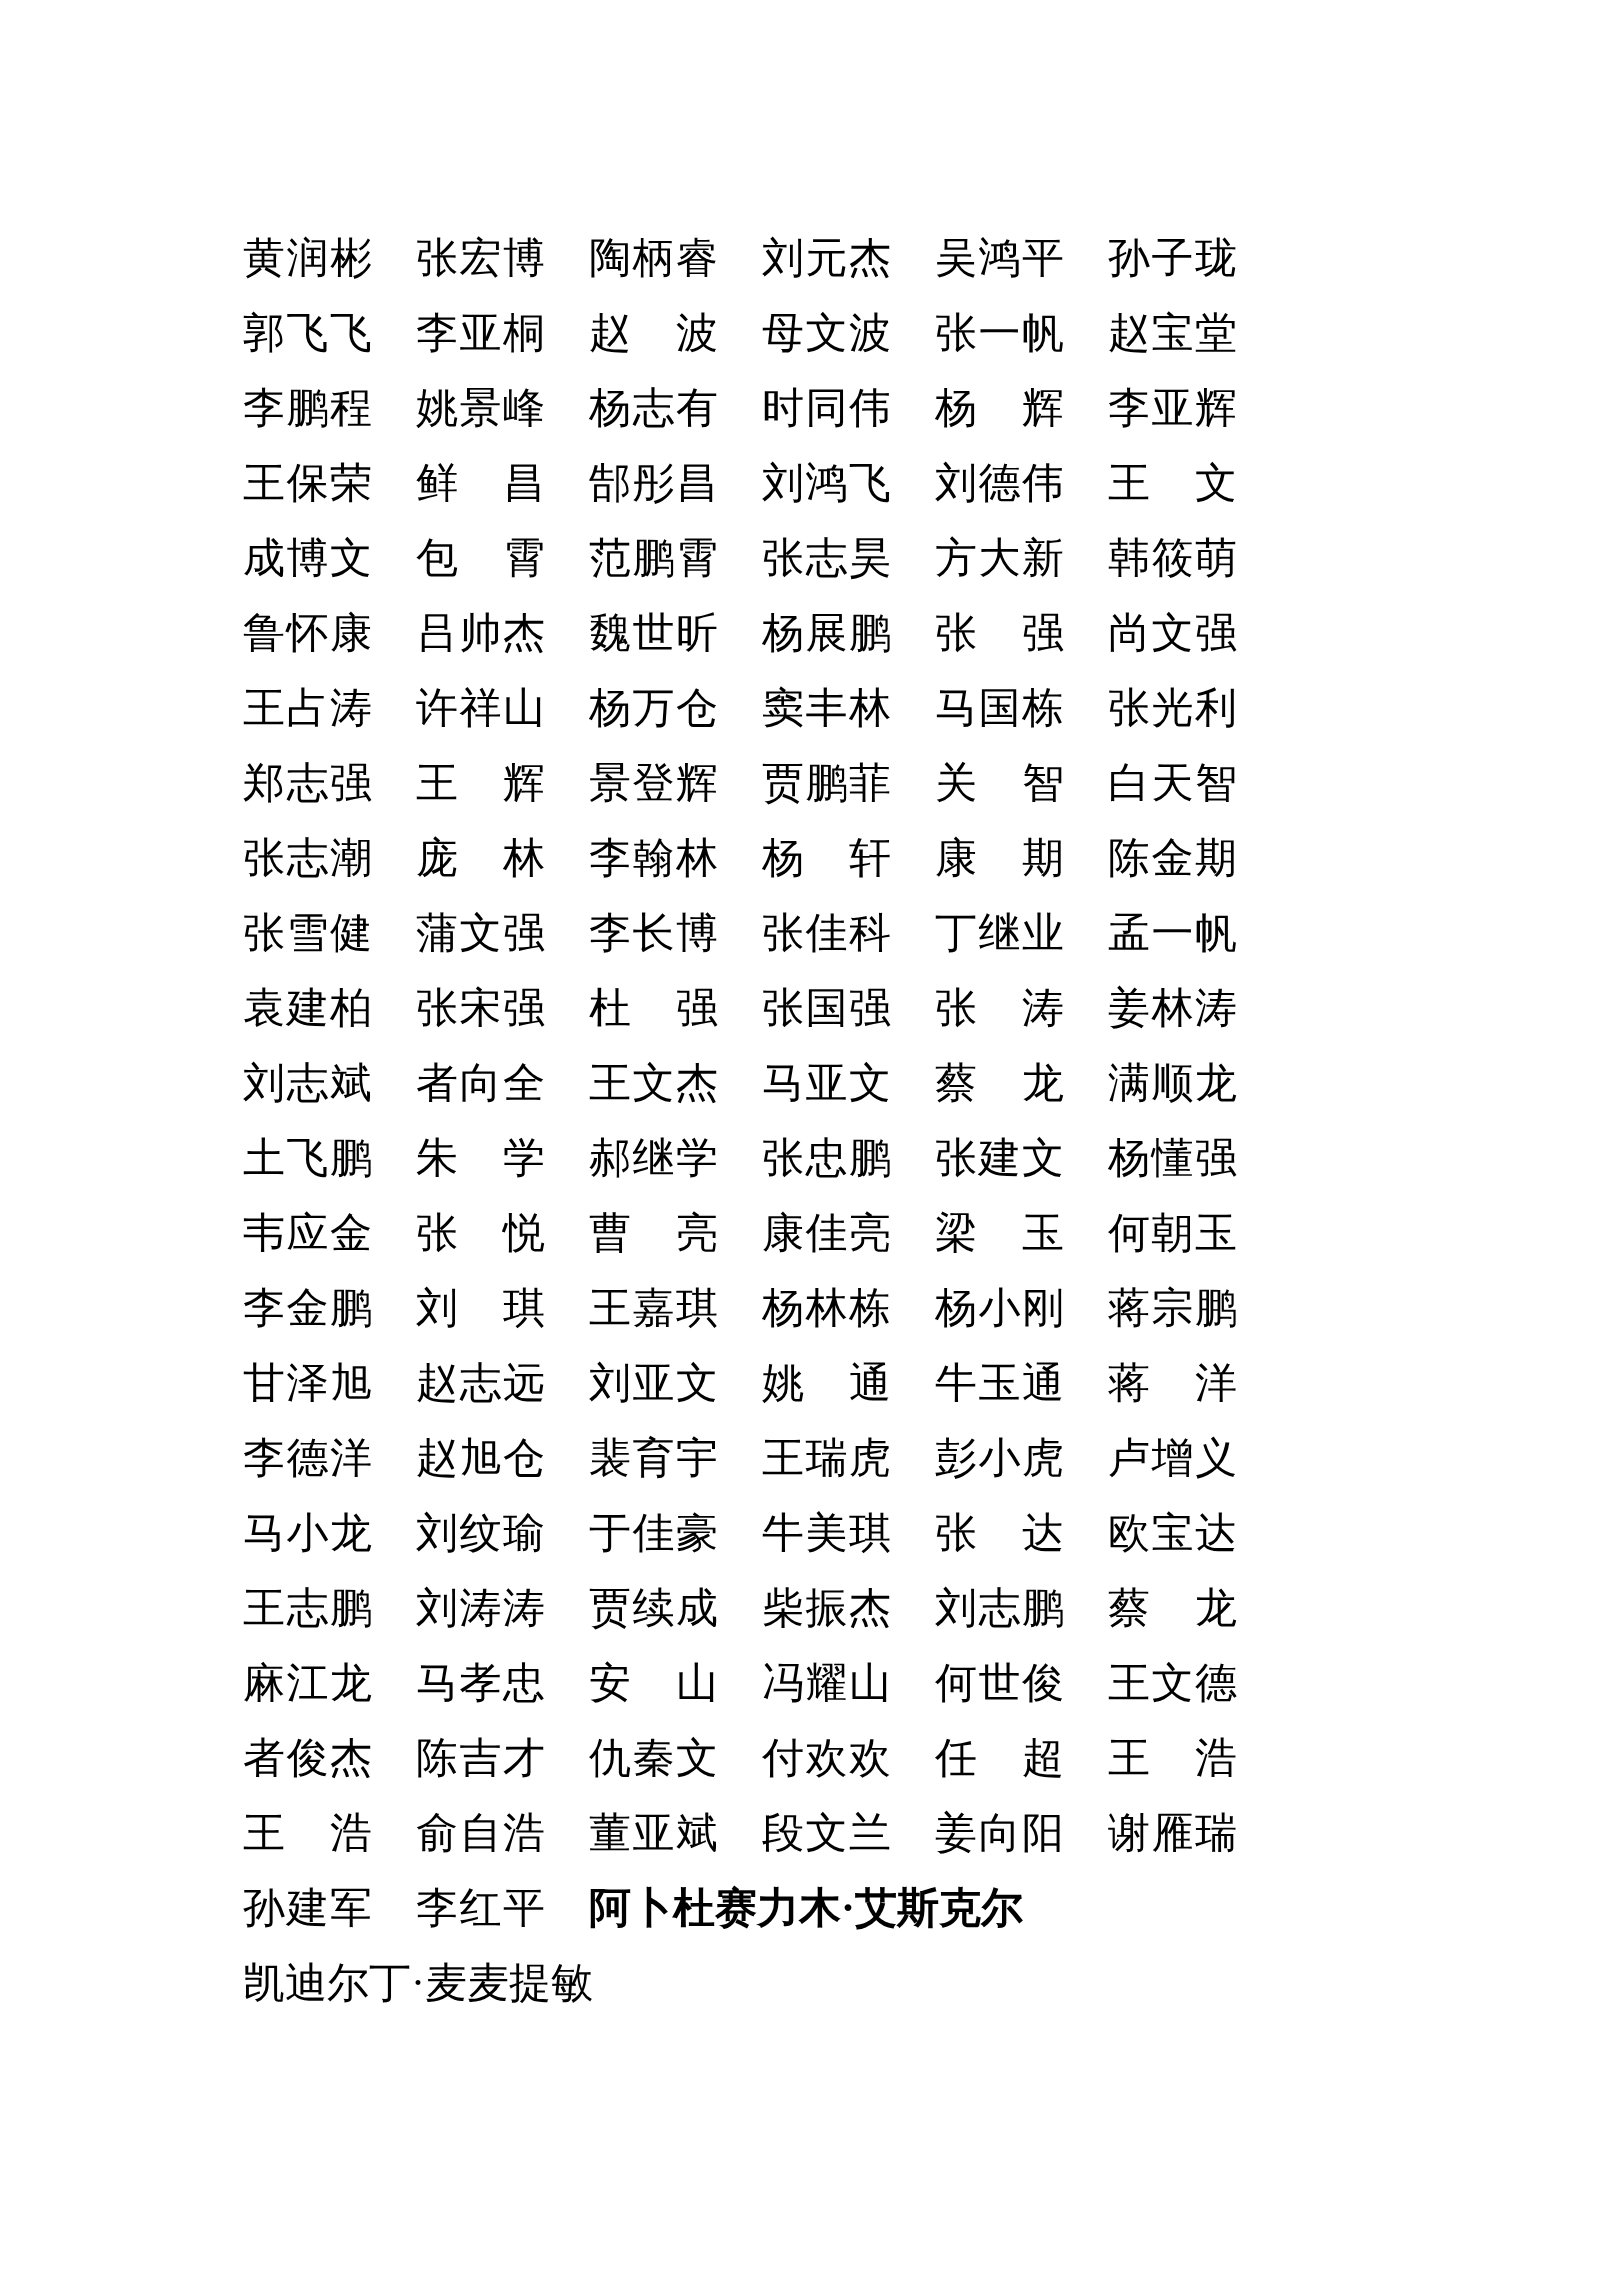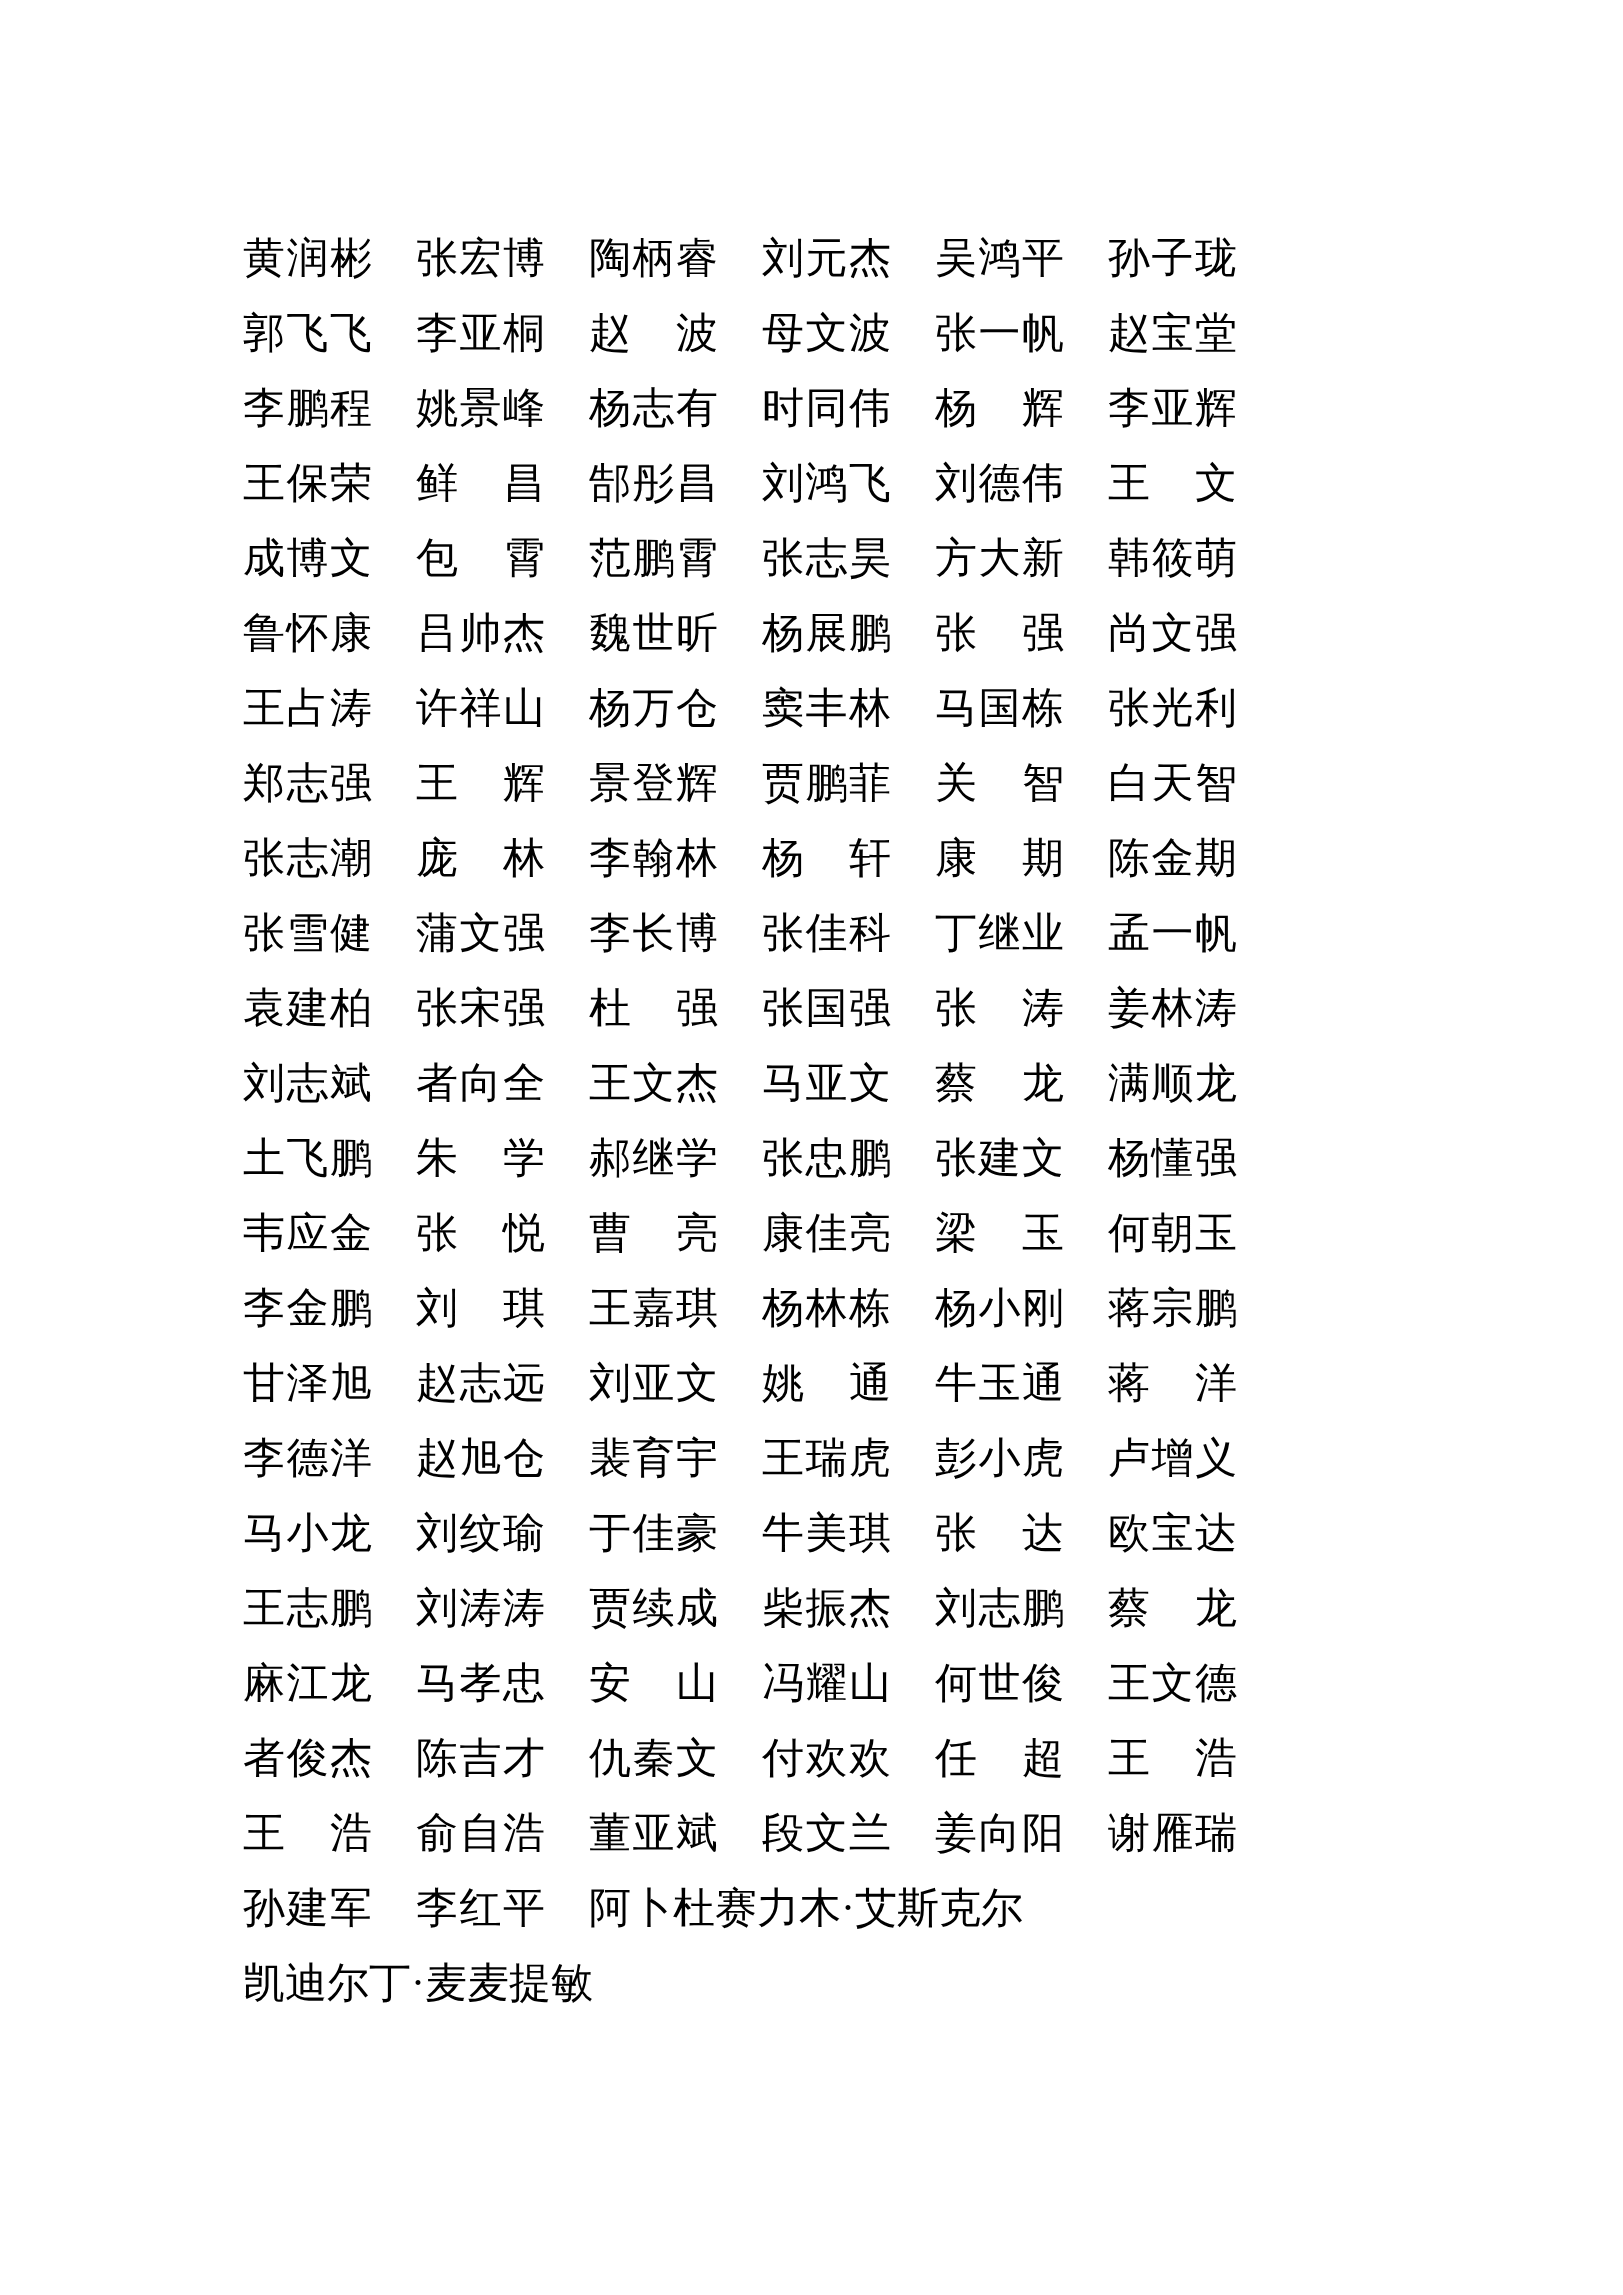--- a/index.html
+++ b/index.html
@@ -731,20 +731,20 @@
         <div class="name-cell">
           <span>孙</span>
           <span>建</span>
           <span>军</span>
         </div>
         <div class="name-cell">
           <span>李</span>
           <span>红</span>
           <span>平</span>
         </div>
-        <div class="name-cell wide" style="grid-column: 3 / 7;">阿卜杜赛力木·艾斯克尔</div>
+        <div class="name-cell wide" style="grid-column: 3 / 7; font-weight: bold;">阿卜杜赛力木·艾斯克尔</div>
       </div>
       <div class="name-row">
         <div class="name-cell wide" style="grid-column: 1 / 5;">凯迪尔丁·麦麦提敏</div>
       </div>
     </div>
 </div>
 
 
 </body></html>

